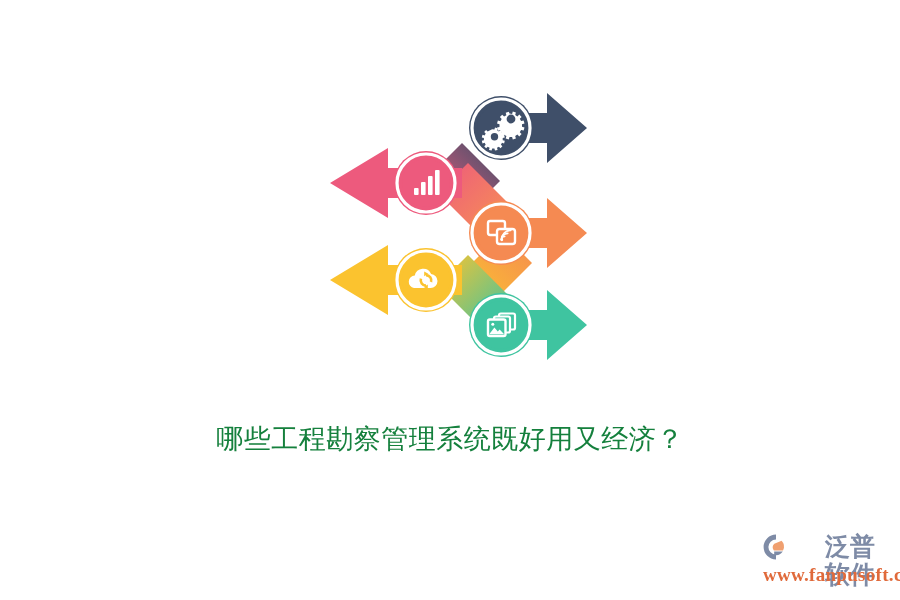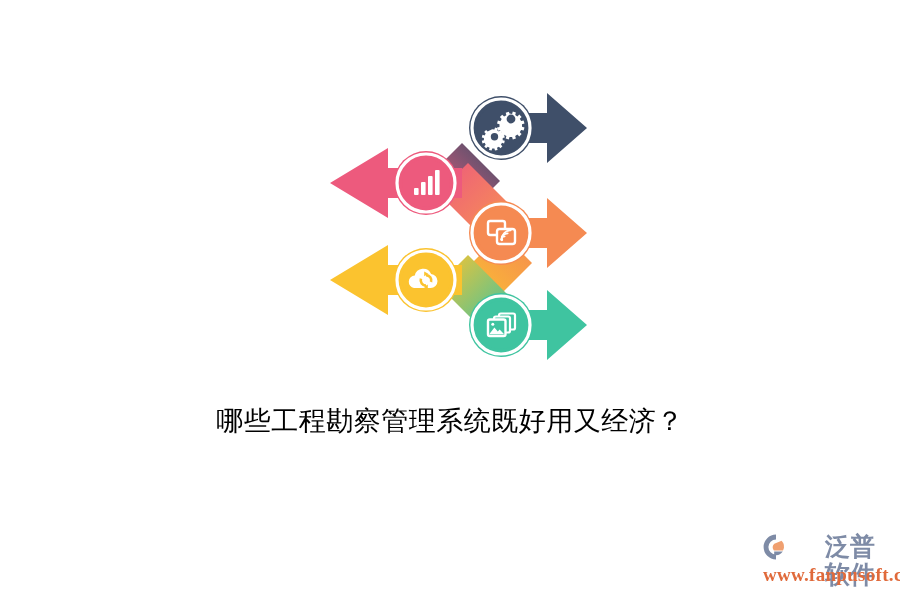--- a/index.html
+++ b/index.html
@@ -33,28 +33,28 @@
   #infographic svg {
     display: block;
     width: 285px;
     height: 285px;
   }
 
   
   #headline {
     position: absolute;
     left: 0;
-    top: 402px;
+    top: 420px;
     width: 900px;
     text-align: center;
     font-family: "Liberation Serif", "DejaVu Serif", serif;
     font-size: 27px;
     line-height: 38px;
     letter-spacing: 0.5px;
-    color: #000000;
+    color: #15803d;
     white-space: nowrap;
   }
 
   
   #brand {
     position: absolute;
     left: 762px;
     top: 533px;
     width: 130px;
     height: 56px;

